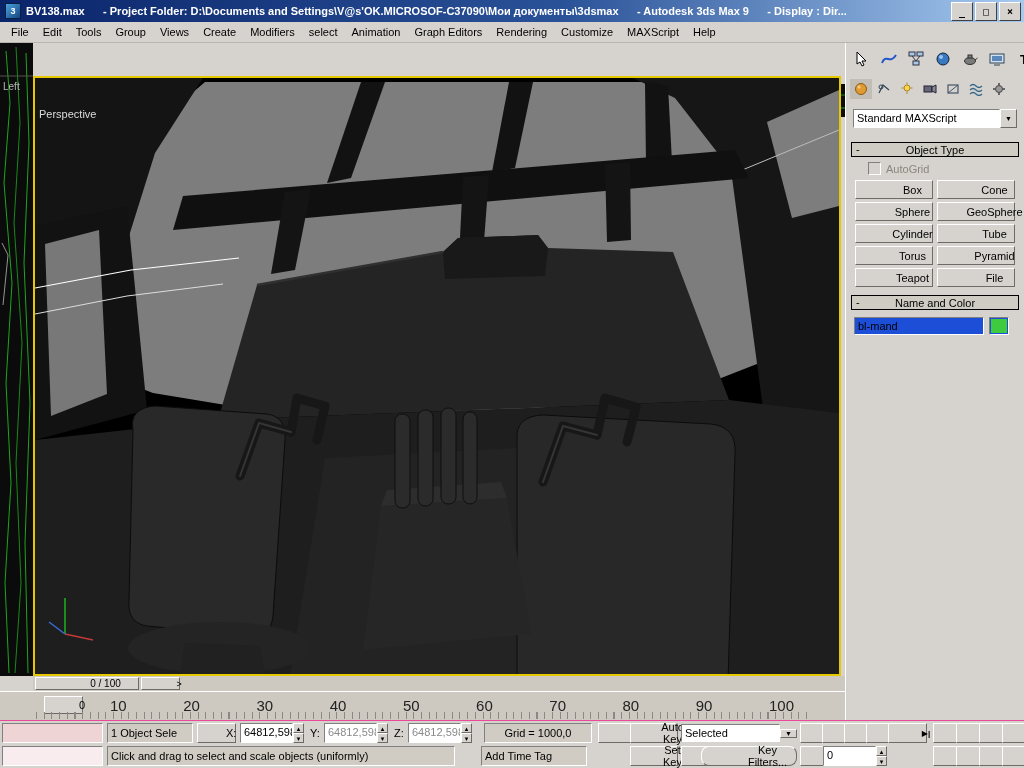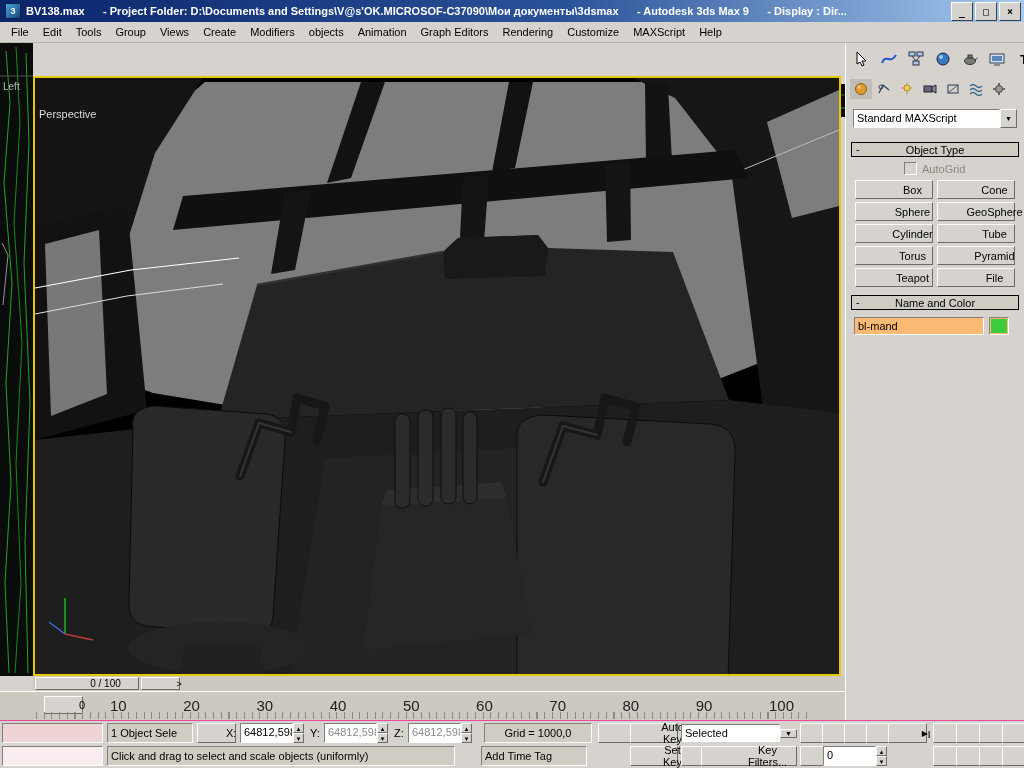--- a/index.html
+++ b/index.html
@@ -16,21 +16,21 @@
   .win-btns{display:flex;gap:2px;flex:0 0 auto;}
   .wbtn{width:20px;height:17px;background:#d6d3ce;border:1px solid;border-color:#fff #404040 #404040 #fff;
     display:flex;align-items:center;justify-content:center;font-size:10px;font-weight:bold;
     font-family:"DejaVu Sans Mono",monospace;cursor:default;}
   
   .menubar{position:absolute;left:0;top:22px;width:1024px;height:21px;background:#d6d3ce;
     display:flex;align-items:center;padding-left:4px;box-sizing:border-box;border-bottom:1px solid #b8b5ae;}
   .menu-item{padding:3px 7px;white-space:nowrap;}
   
   .raised{background:#d6d3ce;border:1px solid;border-color:#fff #6e6a66 #6e6a66 #fff;box-sizing:border-box;}
-  .sunken{background:#fdba74;border:1px solid;border-color:#808080 #fff #fff #808080;box-sizing:border-box;}
+  .sunken{background:#1d4ed8;border:1px solid;border-color:#808080 #fff #fff #808080;box-sizing:border-box;}
   .sunkeng{background:#d0ccc4;border:1px solid;border-color:#808080 #fff #fff #808080;box-sizing:border-box;}
   .btn{display:flex;align-items:center;justify-content:center;text-align:center;padding-left:37px;}
   .pressed{border-color:#6e6a66 #fff #fff #6e6a66;background:#c2beb6;}
   
   .left-strip{position:absolute;left:0;top:43px;width:33px;height:633px;background:#0b0b0b;overflow:hidden;}
   .top-strip{position:absolute;left:33px;top:36px;width:812px;height:33px;background:#0b0b0b;overflow:hidden;margin-top:48px;}
   .vp-mini-label{position:absolute;color:#b9b9b4;font-size:10px;}
   
   .viewport{position:absolute;left:33px;top:76px;width:808px;height:600px;background:#000;
     border:2px solid #e6c800;box-sizing:border-box;}
@@ -53,21 +53,21 @@
   .cat-row{position:absolute;left:4px;top:36px;display:flex;gap:1px;}
   .cat-icon{width:22px;height:20px;display:flex;align-items:center;justify-content:center;}
   .combo{position:absolute;display:flex;height:19px;}
   .combo .val{flex:1;background:#fff;border:1px solid;border-color:#808080 #fff #fff #808080;
     padding:2px 3px;overflow:hidden;white-space:nowrap;box-sizing:border-box;}
   .combo .arr{width:17px;display:flex;align-items:center;justify-content:center;font-size:7px;}
   .cp-combo{left:7px;top:66px;width:164px;}
   .rollout-hd{position:absolute;left:5px;width:168px;height:15px;border:1px solid #000;background:#cfccc4;
     display:flex;align-items:center;justify-content:center;font-size:11px;box-sizing:border-box;}
   .rollout-hd .minus{position:absolute;left:4px;top:0;}
-  .autogrid-row{position:absolute;left:22px;top:119px;display:flex;align-items:center;gap:5px;color:#8a867e;margin-left:36px;}
+  .autogrid-row{position:absolute;left:22px;top:119px;display:flex;align-items:center;gap:5px;color:#8a867e;}
   .cb{width:11px;height:11px;background:#d6d3ce;border:1px solid;border-color:#808080 #fff #fff #808080;}
   .obj-grid{position:absolute;left:9px;top:137px;width:160px;display:grid;grid-template-columns:78px 78px;gap:3px 4px;}
   .obj-btn{height:19px;font-size:11px;}
   .name-row{position:absolute;left:8px;top:274px;display:flex;gap:5px;align-items:center;}
   .name-field{width:130px;height:18px;padding:2px 3px;font-size:11px;overflow:hidden;white-space:nowrap;}
   .swatch-outer{width:20px;height:18px;padding:1px;}
   .swatch{width:100%;height:100%;}
   
   .bottombar{position:absolute;left:0;top:720px;width:1024px;height:48px;background:#d6d3ce;border-top:1px solid #ec4899;box-sizing:border-box;}
   .bb{position:absolute;height:20px;display:flex;align-items:center;box-sizing:border-box;}
@@ -102,21 +102,21 @@
 
   <div class="menubar">
 
   <div class="menu-item">File</div>
       <div class="menu-item">Edit</div>
       <div class="menu-item">Tools</div>
       <div class="menu-item">Group</div>
       <div class="menu-item">Views</div>
       <div class="menu-item">Create</div>
       <div class="menu-item">Modifiers</div>
-      <div class="menu-item">objects</div>
+      <div class="menu-item">select</div>
       <div class="menu-item">Animation</div>
       <div class="menu-item">Graph Editors</div>
       <div class="menu-item">Rendering</div>
       <div class="menu-item">Customize</div>
       <div class="menu-item">MAXScript</div>
       <div class="menu-item">Help</div>
     </div>
 
   <div class="left-strip">
     <svg viewBox="0 0 33 633" width="33" height="633" preserveAspectRatio="none">
@@ -454,21 +454,21 @@
 
     <div class="bb raised btn" style="left:630px;top:25px;width:48px;">Set Key</div>
 
     <div class="bb raised btn" style="left:681px;top:25px;width:18px;">
       <svg width="12" height="8">
           <circle cx="3" cy="4" r="2" fill="none" stroke="#a33" stroke-width="1.2"></circle>
           <line x1="5" y1="4" x2="11" y2="4" stroke="#a33" stroke-width="1.2"></line>
           <line x1="8" y1="4" x2="8" y2="7" stroke="#a33" stroke-width="1.2"></line>
         </svg>
     </div>
-    <div class="bb raised btn" style="left:701px;top:25px;width:96px;">Key Filters...</div>
+    <div class="bb raised btn" style="left:701px;top:25px;width:96px;border-radius:8px;">Key Filters...</div>
 
     <div class="bb raised btn pb-btn" style="left:800px;top:25px;">
       <svg width="12" height="8">
           <circle cx="3" cy="4" r="2" fill="none" stroke="#444" stroke-width="1.2"></circle>
           <line x1="5" y1="4" x2="11" y2="4" stroke="#444" stroke-width="1.2"></line>
           <line x1="9" y1="4" x2="9" y2="7" stroke="#444" stroke-width="1.2"></line>
         </svg>
     </div>
     <div class="bb numfield" style="left:823px;top:25px;width:64px;">
       <div class="val">0</div>

